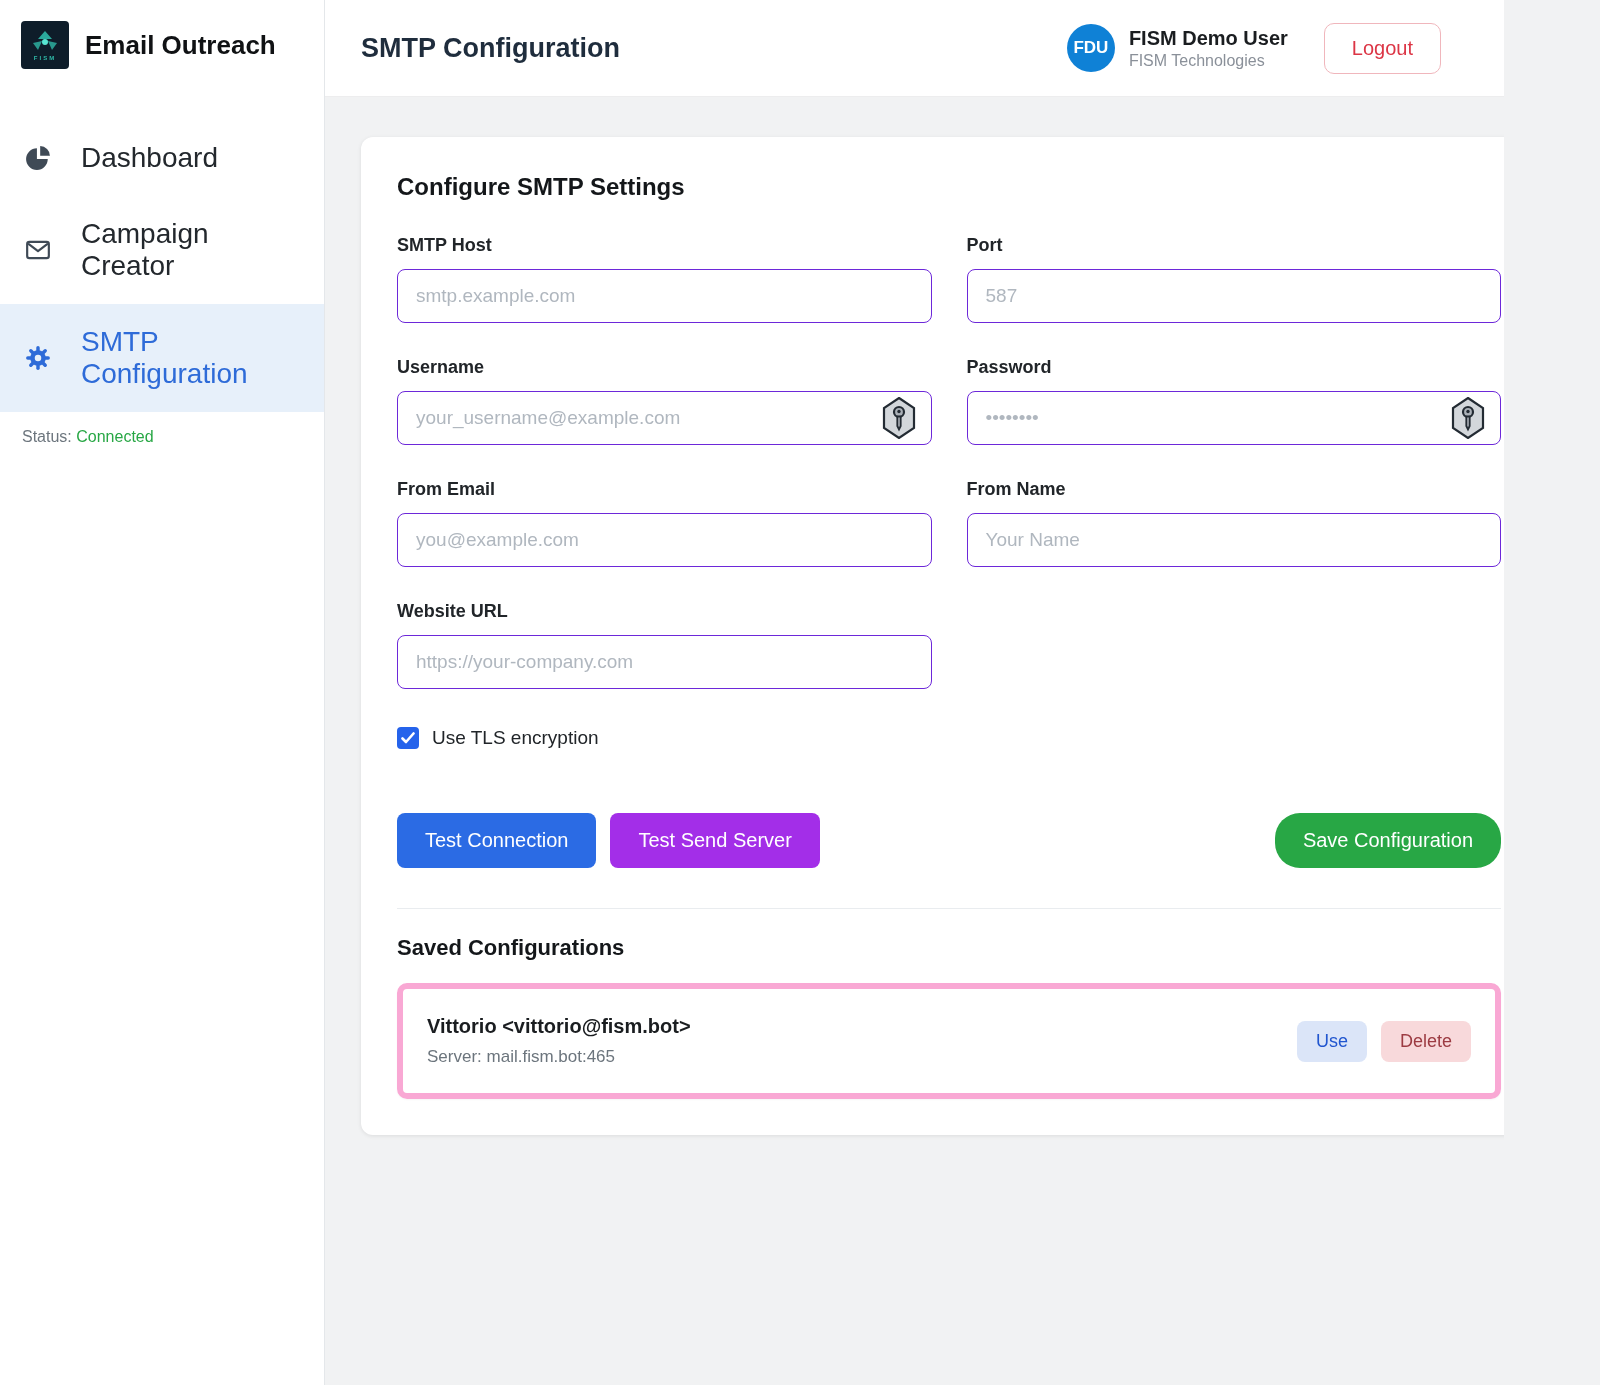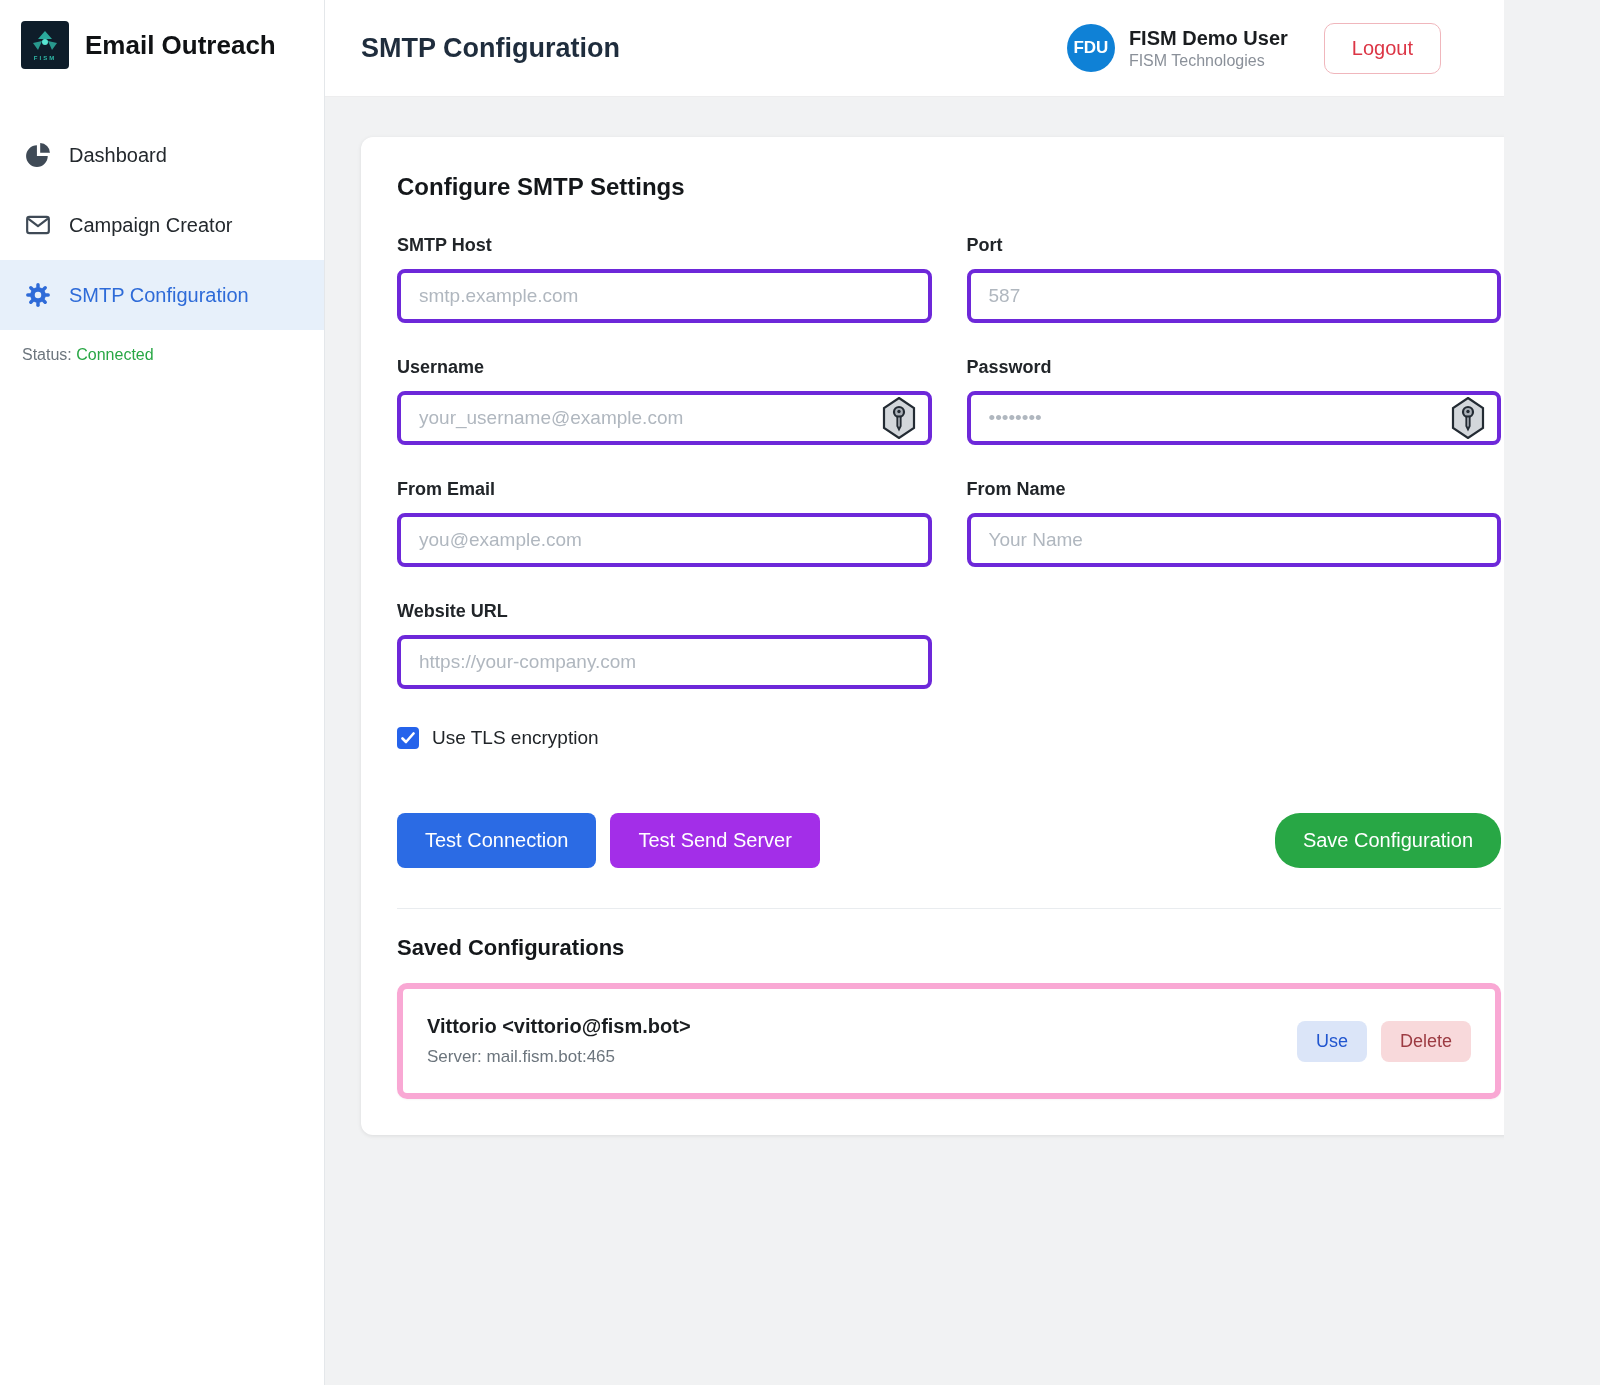--- a/index.html
+++ b/index.html
@@ -19,22 +19,22 @@
   }
   .brand { display:flex; align-items:center; gap:16px; padding:21px; }
   .logo {
     width:48px; height:48px; background:#0e1d2a; border-radius:4px;
     display:flex; flex-direction:column; align-items:center; justify-content:center; gap:1px;
   }
   .logo-text { font-size:6px; letter-spacing:2px; color:#2fb9a8; font-weight:bold; }
   .brand-title { font-size:26px; font-weight:bold; color:#101214; }
   .nav { margin-top:30px; }
   .nav-item {
-    display:flex; align-items:center; gap:18px;
-    padding:22px 25px; font-size:20px; color:#23282d; cursor:pointer;
+    display:flex; align-items:center; gap:30px;
+    padding:22px 25px; font-size:28px; color:#23282d; cursor:pointer;
   }
   .nav-item .nav-icon { width:26px; height:26px; display:flex; align-items:center; justify-content:center; }
   .nav-item.active { background:#e7f0fa; color:#2e6bd8; font-weight:500; }
   .status-line { margin-top:16px; padding:0 22px; font-size:16px; color:#6c757d; }
   .status-line .connected { color:#28a745; }
 
   
   .main { flex:1; display:flex; flex-direction:column; min-width:0; }
   .header {
     height:97px; background:#ffffff; border-bottom:1px solid #ededee;
@@ -64,21 +64,21 @@
     padding:36px;
   }
   .section-heading { font-size:24px; font-weight:bold; color:#14171a; margin-bottom:34px; }
 
   
   .form-grid { display:grid; grid-template-columns:1fr 1fr; column-gap:35px; }
   .field { margin-bottom:34px; }
   .field-label { display:block; font-size:18px; font-weight:600; color:#212529; margin-bottom:13px; }
   .input-wrap { position:relative; }
   .text-input {
-    width:100%; height:54px; border:4px solid #6d28d9; border-radius:8px;
+    width:100%; height:54px; border:1px solid #6d28d9; border-radius:8px;
     padding:0 18px; font-size:19px; color:#212529; background:#fff;
     font-family:inherit; outline:none;
   }
   .text-input::placeholder { color:#b0b7bf; opacity:1; }
   .key-badge {
     position:absolute; right:16px; top:50%; transform:translateY(-50%);
     cursor:pointer; display:flex;
   }
 
   .tls-row { display:flex; align-items:center; gap:13px; margin:4px 0 0; }

